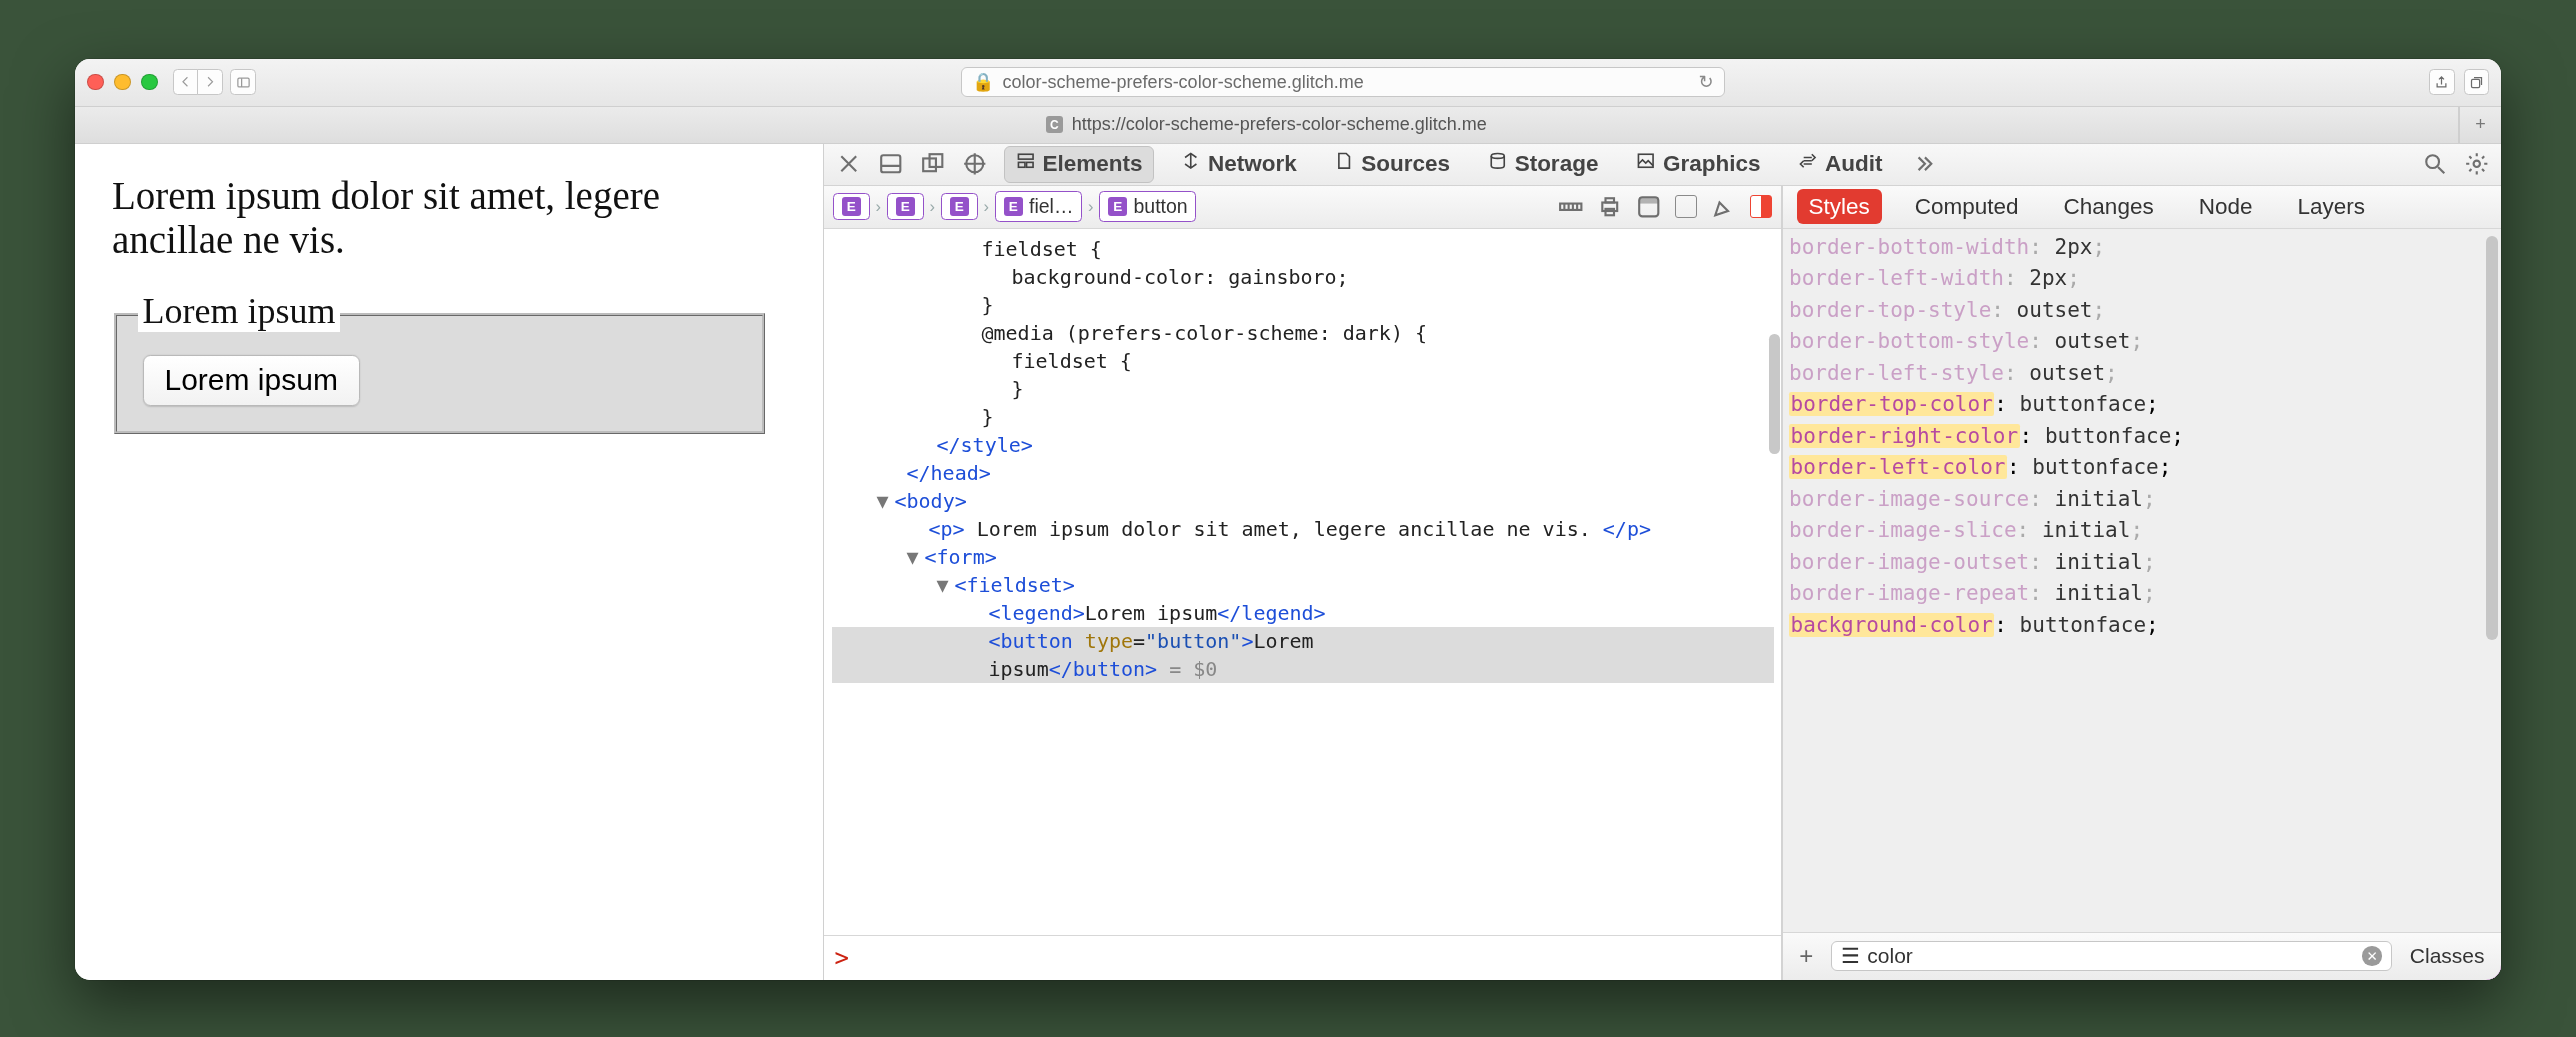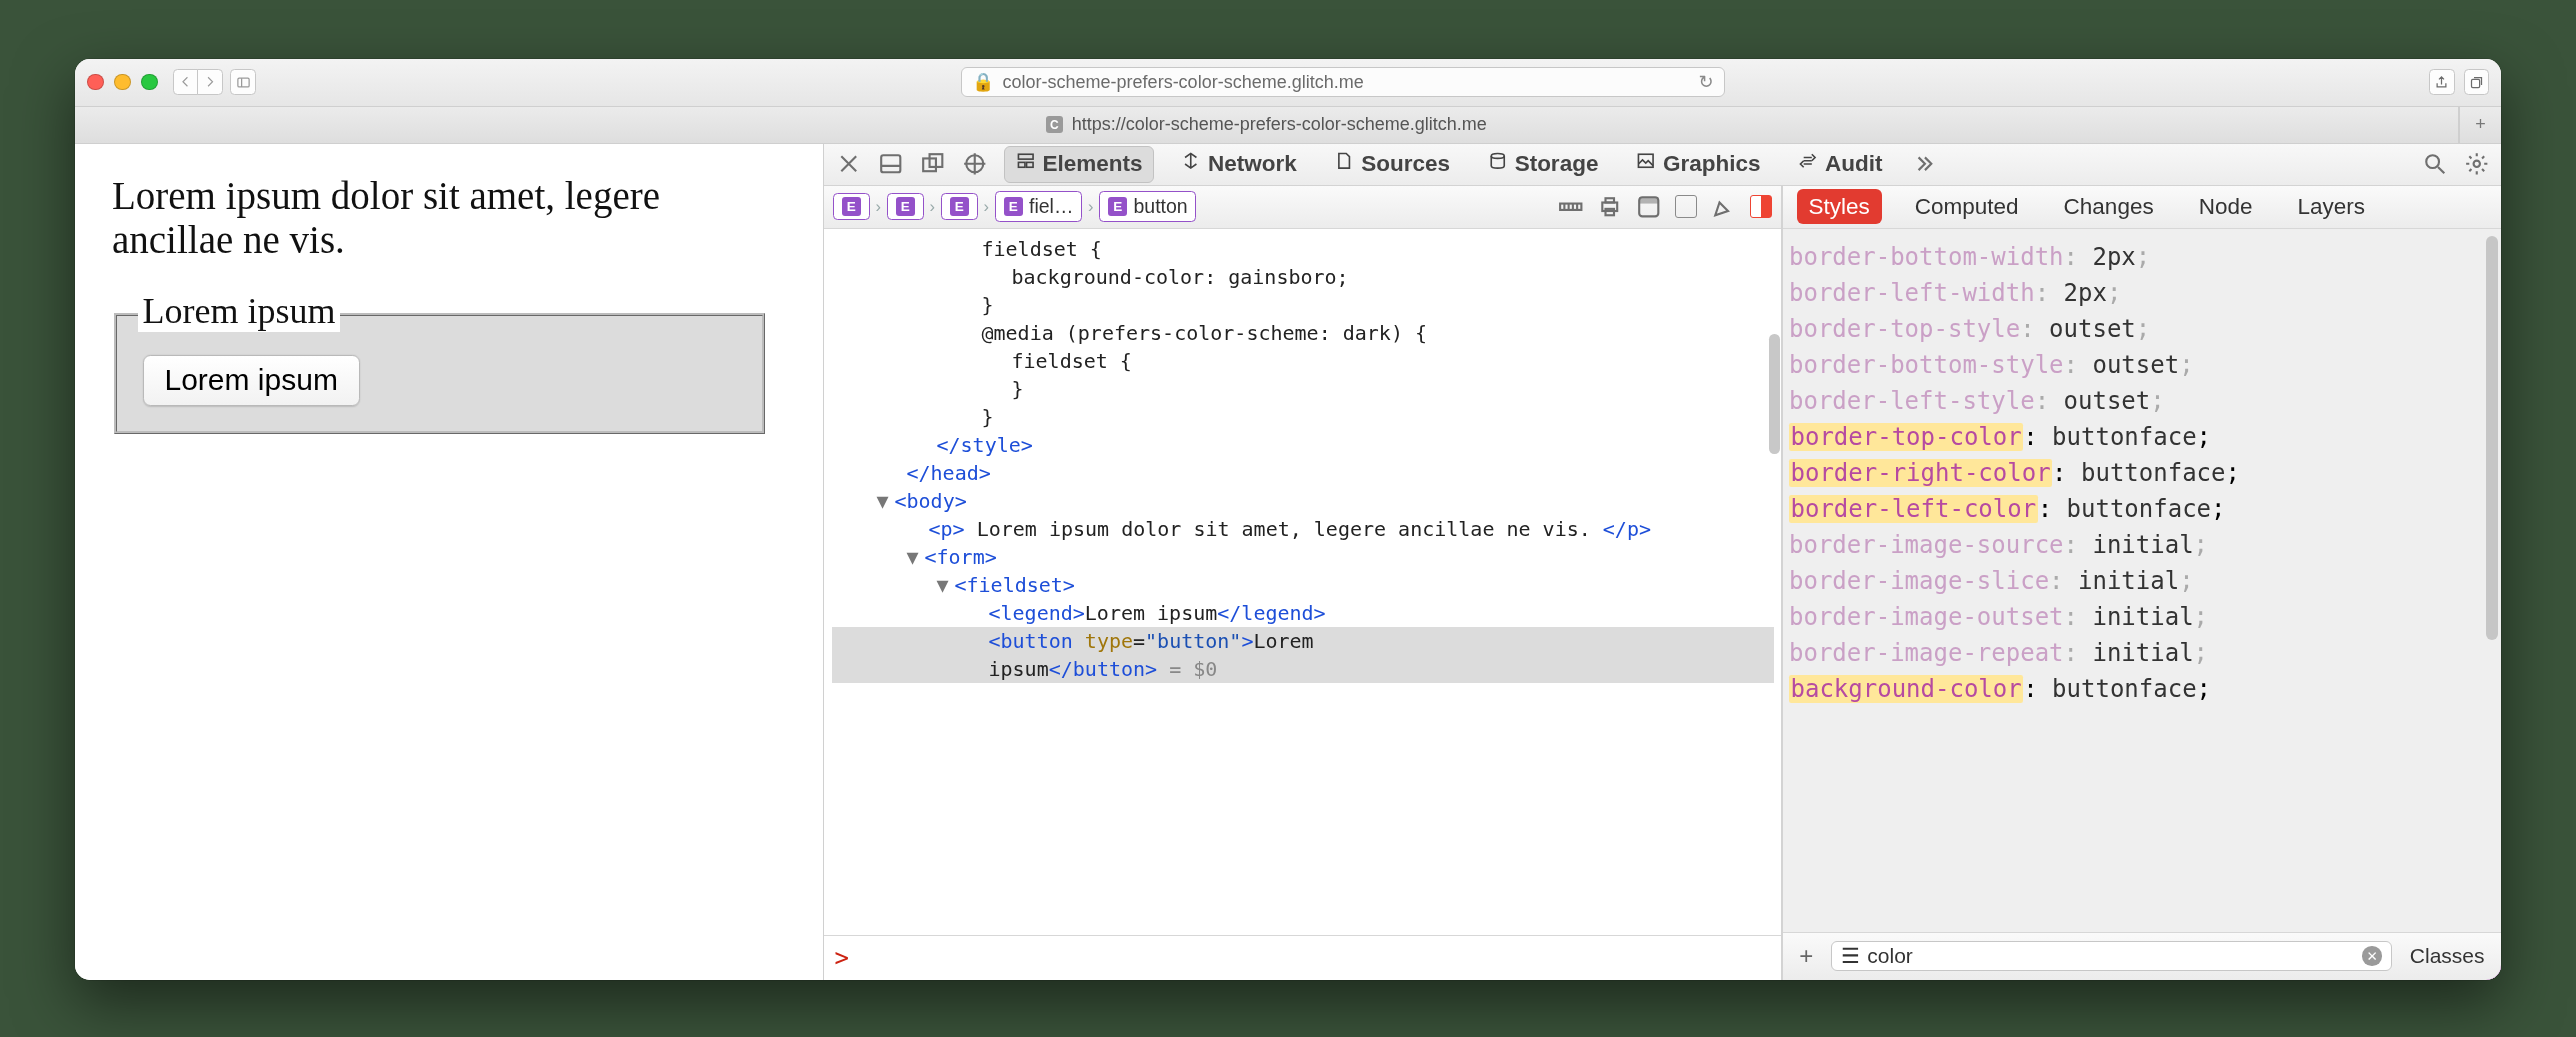--- a/index.html
+++ b/index.html
@@ -57,21 +57,21 @@
   .tri{color:#777;display:inline-block;width:18px}
   .ind{display:inline-block}
   .sel-line{background:#dcdcdc}
   .eq{color:#888}
   .dom-console { height:45px; border-top:0.7px solid #d7d7d7; display:flex; align-items:center; padding:0 10.5px; font-family:ui-monospace,Menlo,monospace; font-size:24px; color:#c21; }
   
   .dt-side { width:719px; display:flex; flex-direction:column; background:#a21caf; border-left:0.7px solid #d3d3d3; }
   .side-tabs { height:43px; display:flex; align-items:center; gap:21px; padding:0 13.5px; border-bottom:0.7px solid #d7d7d7; background:linear-gradient(#fafafa,#ececec); font-size:22.5px; color:#333;}
   .side-tabs .t{padding:4.5px 12px;border-radius:6px}
   .side-tabs .t.active{background:#e23b30;color:#fff}
-  .rules { flex:1; overflow:auto; font-family:ui-monospace,Menlo,monospace; font-size:24px; line-height:1.5; padding:10px 6px; position:relative; background:#efefef;}
+  .rules { flex:1; overflow:auto; font-family:ui-monospace,Menlo,monospace; font-size:21px; line-height:1.5; padding:3px 6px; position:relative; background:#efefef;}
   .rules-scroll{position:absolute;right:3px;top:7.5px;width:12px;height:404px;background:#c6c6c6;border-radius:6px}
   .prop{color:#b64aa1}
   .dim .prop{color:#caa0c6}
   .dim{color:#aaa}
   .pv{color:#333}
   .hl{background:#ffe79a;border-radius:2.2px;padding:0 1.5px}
   .side-foot { height:48px; border-top:0.7px solid #d7d7d7; display:flex; align-items:center; gap:12px; padding:0 10.5px; background:linear-gradient(#fafafa,#ececec);}
   .plus{width:25.5px;height:25.5px;display:flex;align-items:center;justify-content:center;color:#666;font-size:24px}
   .filter{flex:1;height:30px;border:0.7px solid #c7c7c7;border-radius:6px;background:#fff;display:flex;align-items:center;padding:0 9px;font-size:21px;color:#333;gap:7.5px}
   .filter .clear{margin-left:auto;width:19.5px;height:19.5px;border-radius:50%;background:#9a9a9a;color:#fff;display:flex;align-items:center;justify-content:center;font-size:13.5px}

